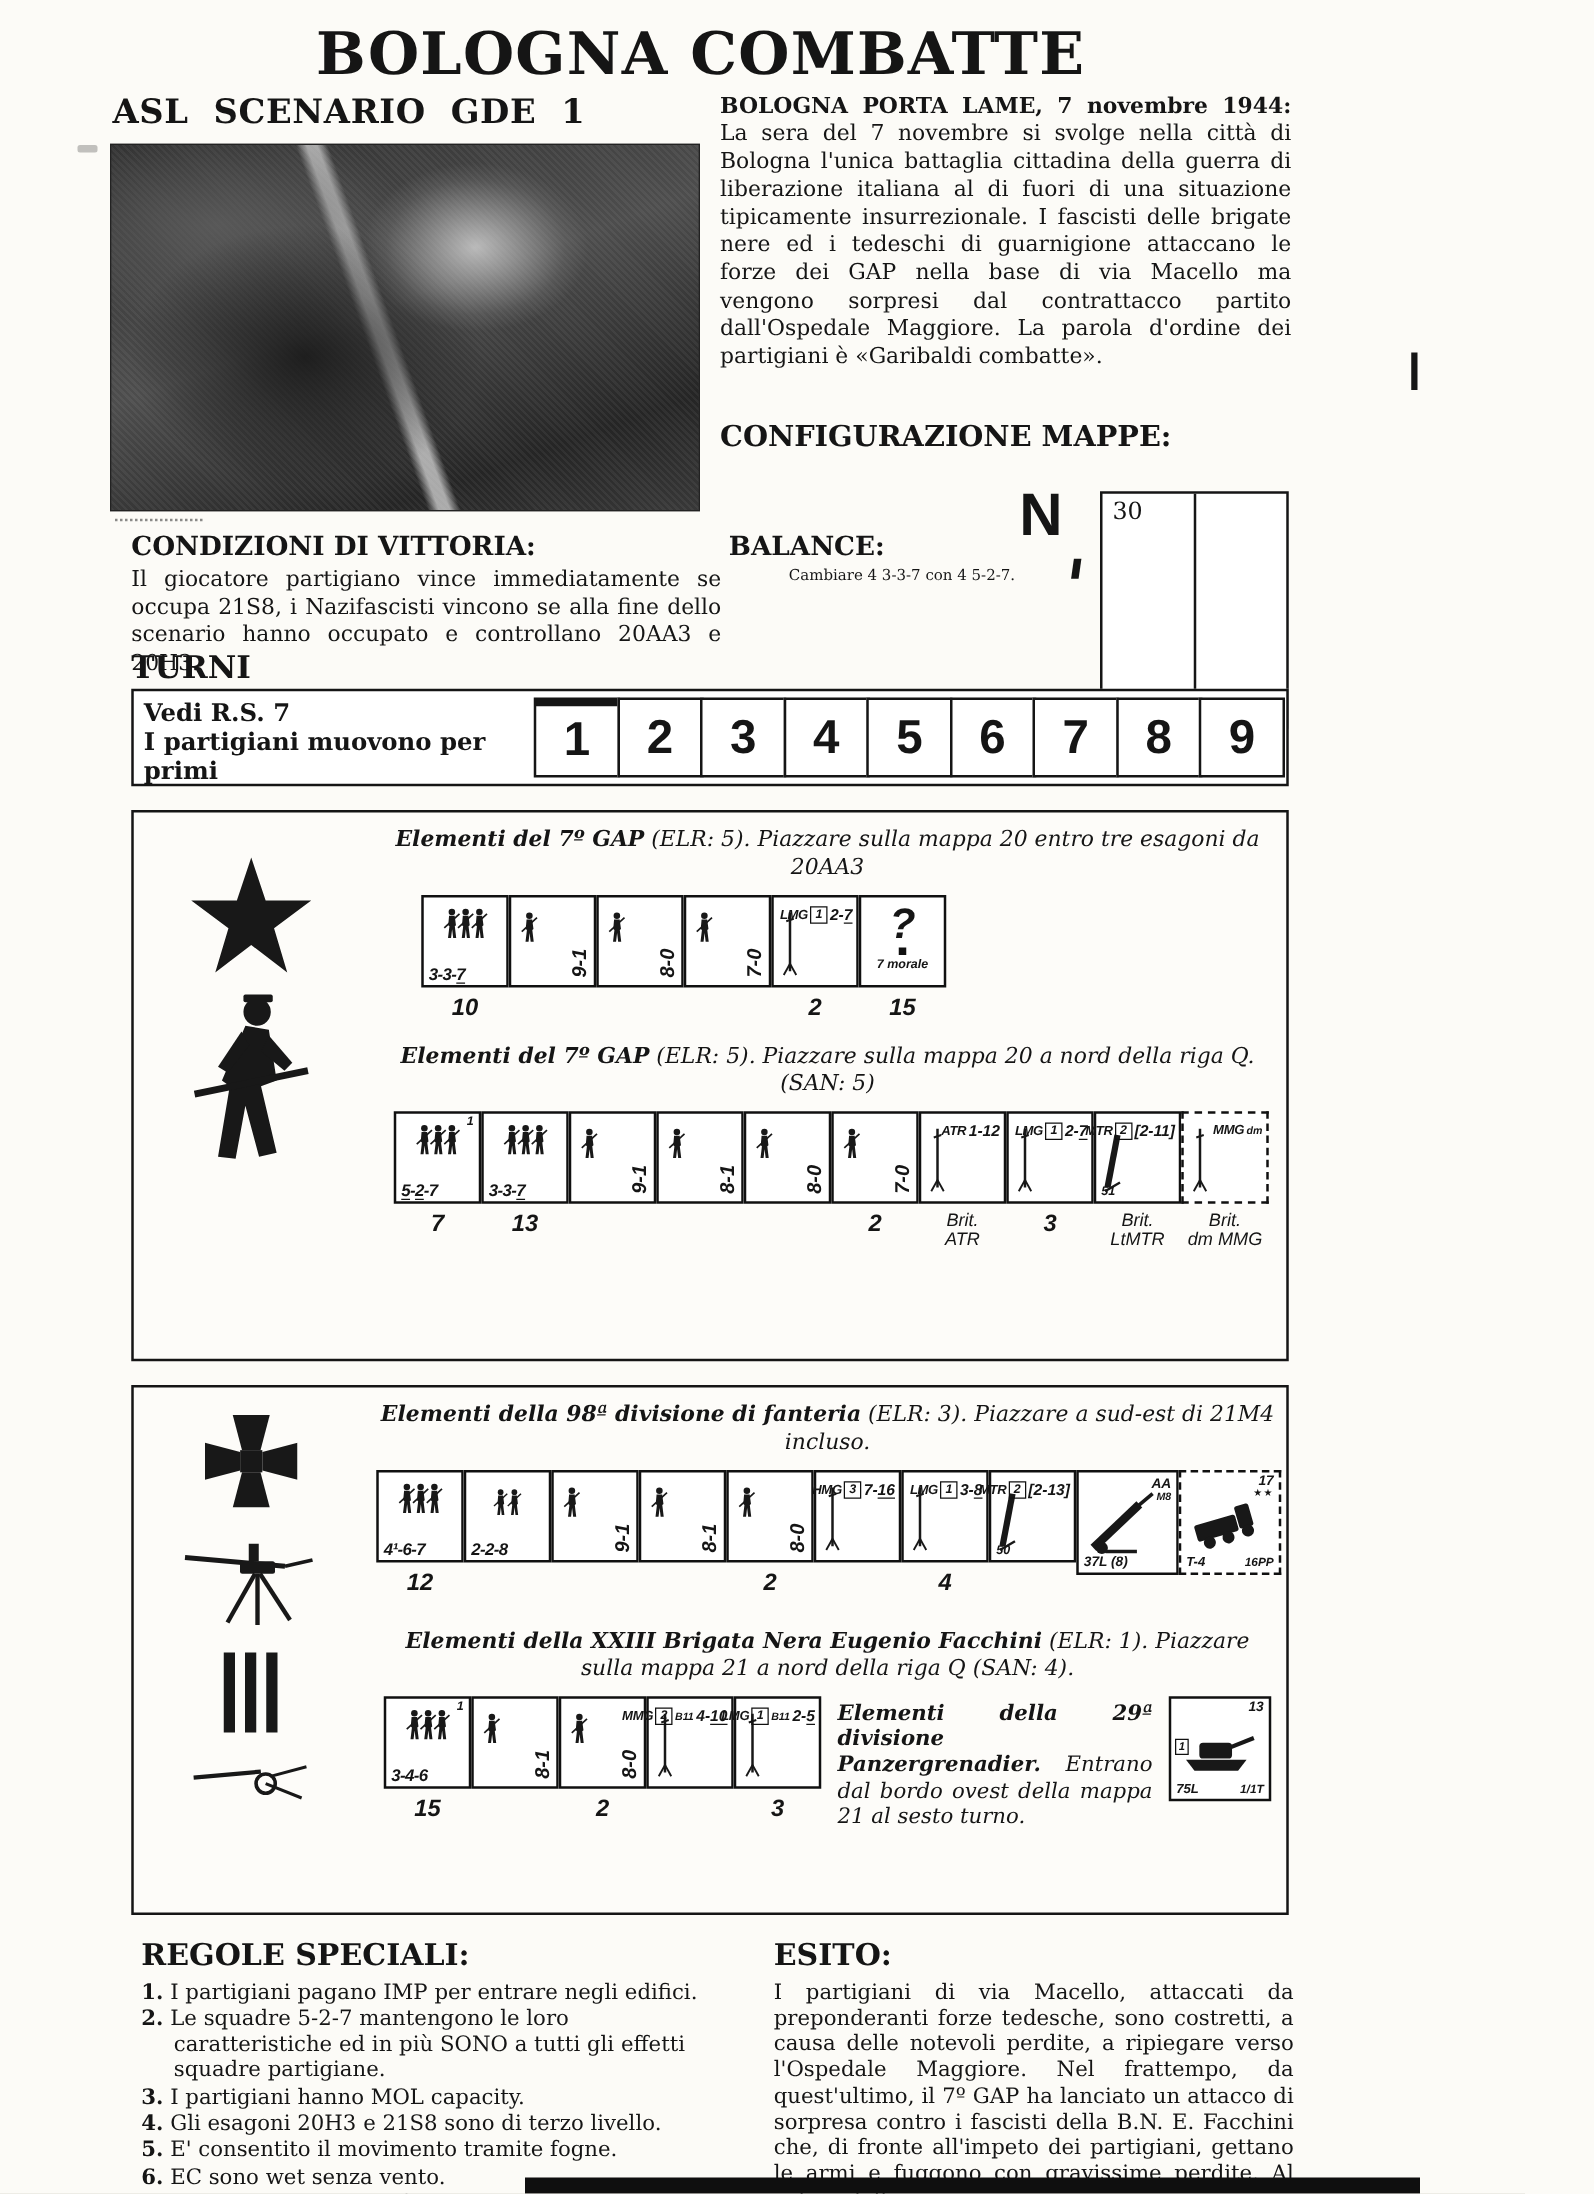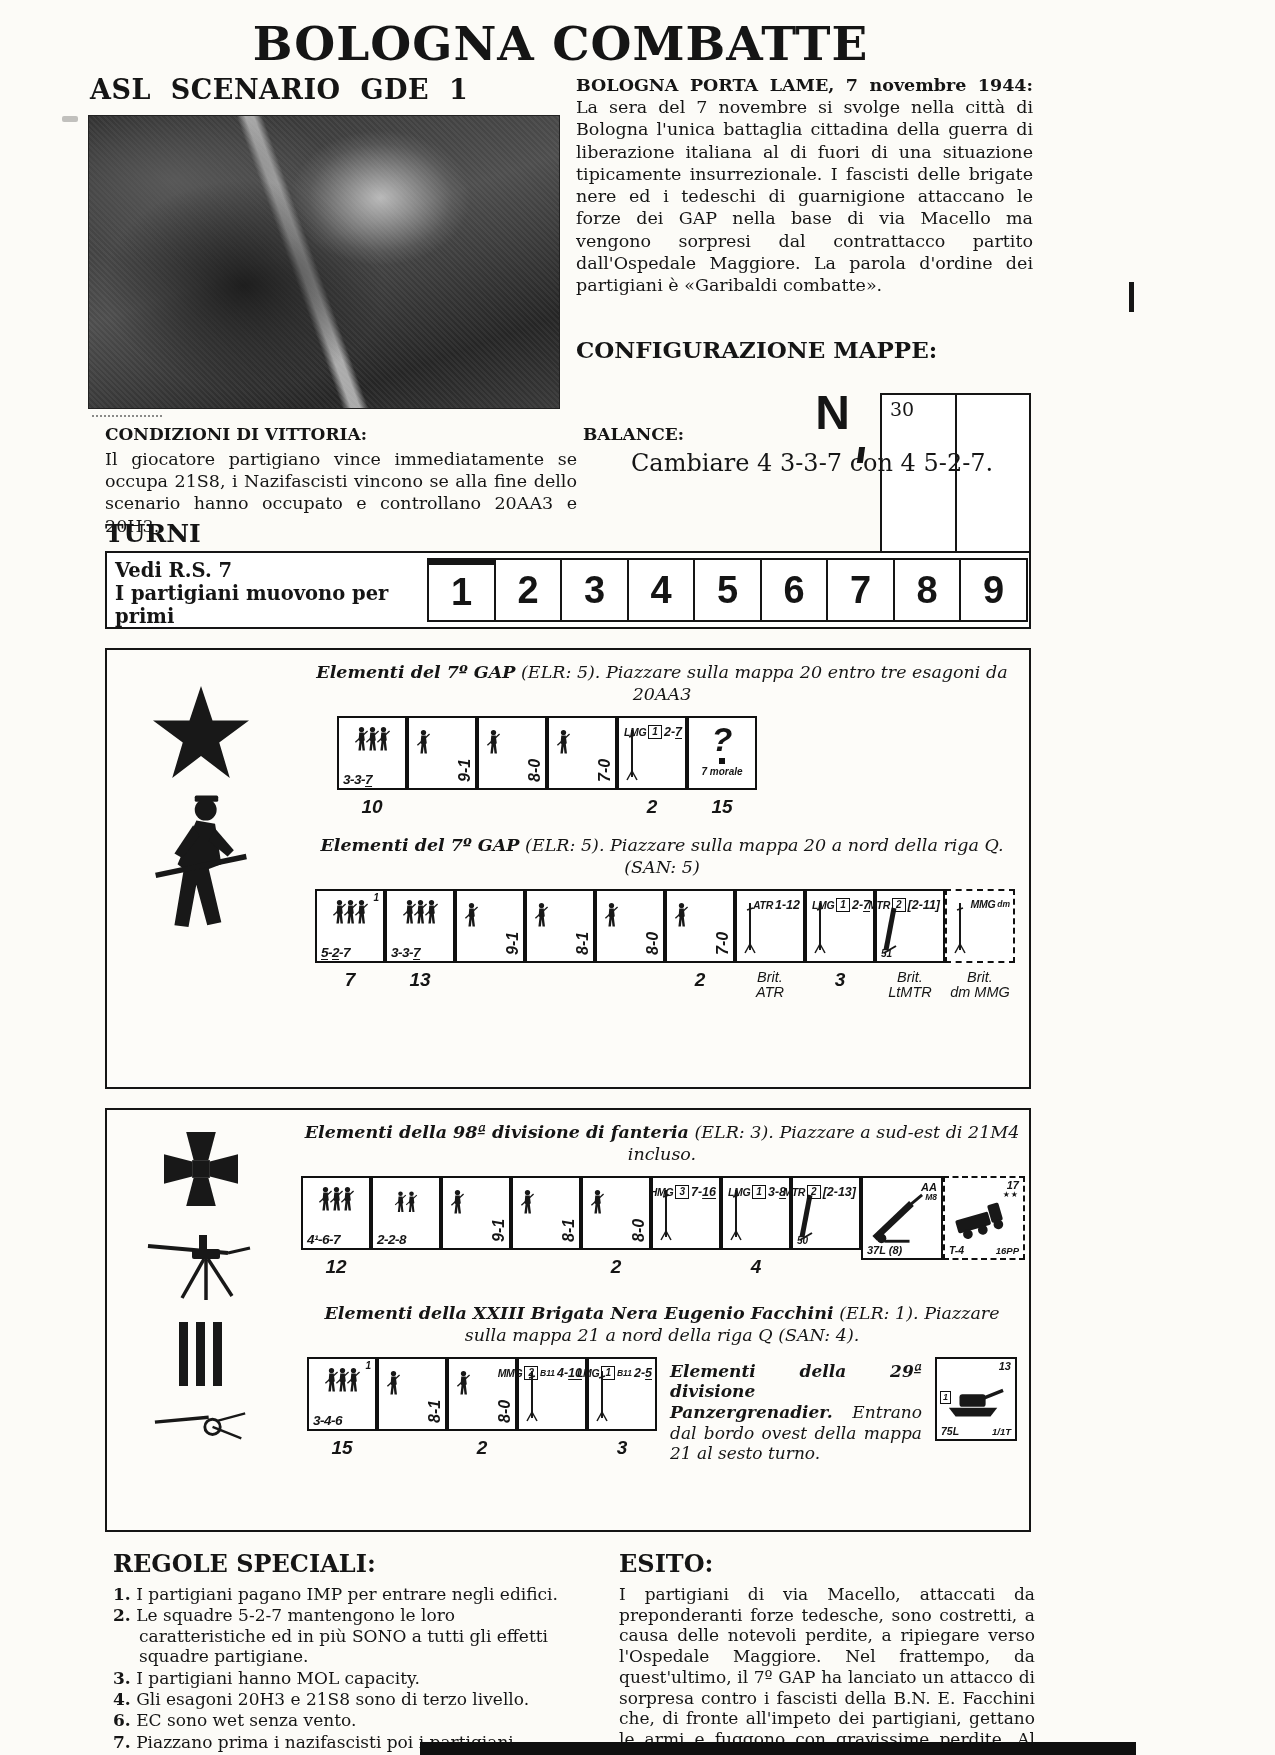--- a/index.html
+++ b/index.html
@@ -28,24 +28,24 @@
   .north{position:relative;font-family:"Liberation Sans",sans-serif;font-weight:700;font-size:48px;line-height:1;top:-4px;}
   .ntick{position:absolute;right:-14px;top:58px;width:6px;height:16px;background:#151515;transform:skewX(-8deg);}
   .boards{width:147px;height:186px;border:2.5px solid #151515;display:flex;background:#fff;}
   .bcell{flex:1;position:relative;}
   .bcell + .bcell{border-left:2px solid #151515;}
   .bnum-l{position:absolute;top:3px;left:8px;font-size:19px;}
   .bnum-r{position:absolute;bottom:3px;right:5px;font-size:19px;display:inline-block;transform:rotate(180deg);}
   
   .vb-row{position:absolute;top:424px;left:105px;width:925px;display:flex;}
   .victory{width:472px;}
-  .sec-h{font-size:17px;font-weight:700;margin-bottom:4px;}
+  .sec-h{font-size:21px;font-weight:700;margin-bottom:4px;}
   .body-t{font-size:17.5px;line-height:1.27;text-align:justify;}
   .balance{flex:1;margin-left:6px;}
-  .bline{font-size:24px;line-height:1.3;margin-left:48px;}
+  .bline{font-size:12px;line-height:1.3;margin-left:48px;}
   
   .turni-h{position:absolute;top:519px;left:105px;font-size:25px;font-weight:700;}
   .turnbox{position:absolute;top:551px;left:105px;width:922px;height:74px;border:2.5px solid #151515;
            display:flex;align-items:center;background:#fff;}
   .tlabels{flex:1;align-self:stretch;display:flex;flex-direction:column;justify-content:space-between;
            padding:6px 8px;font-weight:700;font-size:19.5px;}
   .track{display:flex;height:64px;margin-right:1px;}
   .tcell{width:65px;border:2.5px solid #151515;margin-left:-2.5px;display:flex;align-items:center;justify-content:center;
          font-family:"Liberation Sans",sans-serif;font-weight:700;font-size:38px;background:#fff;transform:none;}
   .tcell:first-child{border-top-width:7px;}
@@ -753,20 +753,21 @@
   </div>
 
   <div class="bottom-row">
     <div class="rules">
       <h2 class="bot-h">REGOLE SPECIALI:</h2>
       <div>
           <div class="rule"><b>1.</b> I partigiani pagano IMP per entrare negli edifici.</div>
           <div class="rule"><b>2.</b> Le squadre 5-2-7 mantengono le loro caratteristiche ed in più SONO a tutti gli effetti squadre partigiane.</div>
           <div class="rule"><b>3.</b> I partigiani hanno MOL capacity.</div>
           <div class="rule"><b>4.</b> Gli esagoni 20H3 e 21S8 sono di terzo livello.</div>
+          <div class="rule"><b>5.</b> E' consentito il movimento tramite fogne.</div>
           <div class="rule"><b>6.</b> EC sono wet senza vento.</div>
           <div class="rule"><b>7.</b> Piazzano prima i nazifascisti poi i partigiani.</div>
         </div>
     </div>
     <div class="esito">
       <h2 class="bot-h">ESITO:</h2>
       <p class="body-t">I partigiani di via Macello, attaccati da preponderanti forze tedesche, sono costretti, a causa delle notevoli perdite, a ripiegare verso l'Ospedale Maggiore. Nel frattempo, da quest'ultimo, il 7º GAP ha lanciato un attacco di sorpresa contro i fascisti della B.N. E. Facchini che, di fronte all'impeto dei partigiani, gettano le armi e fuggono con gravissime perdite. Al calare della</p>
     </div>
   </div>
 

